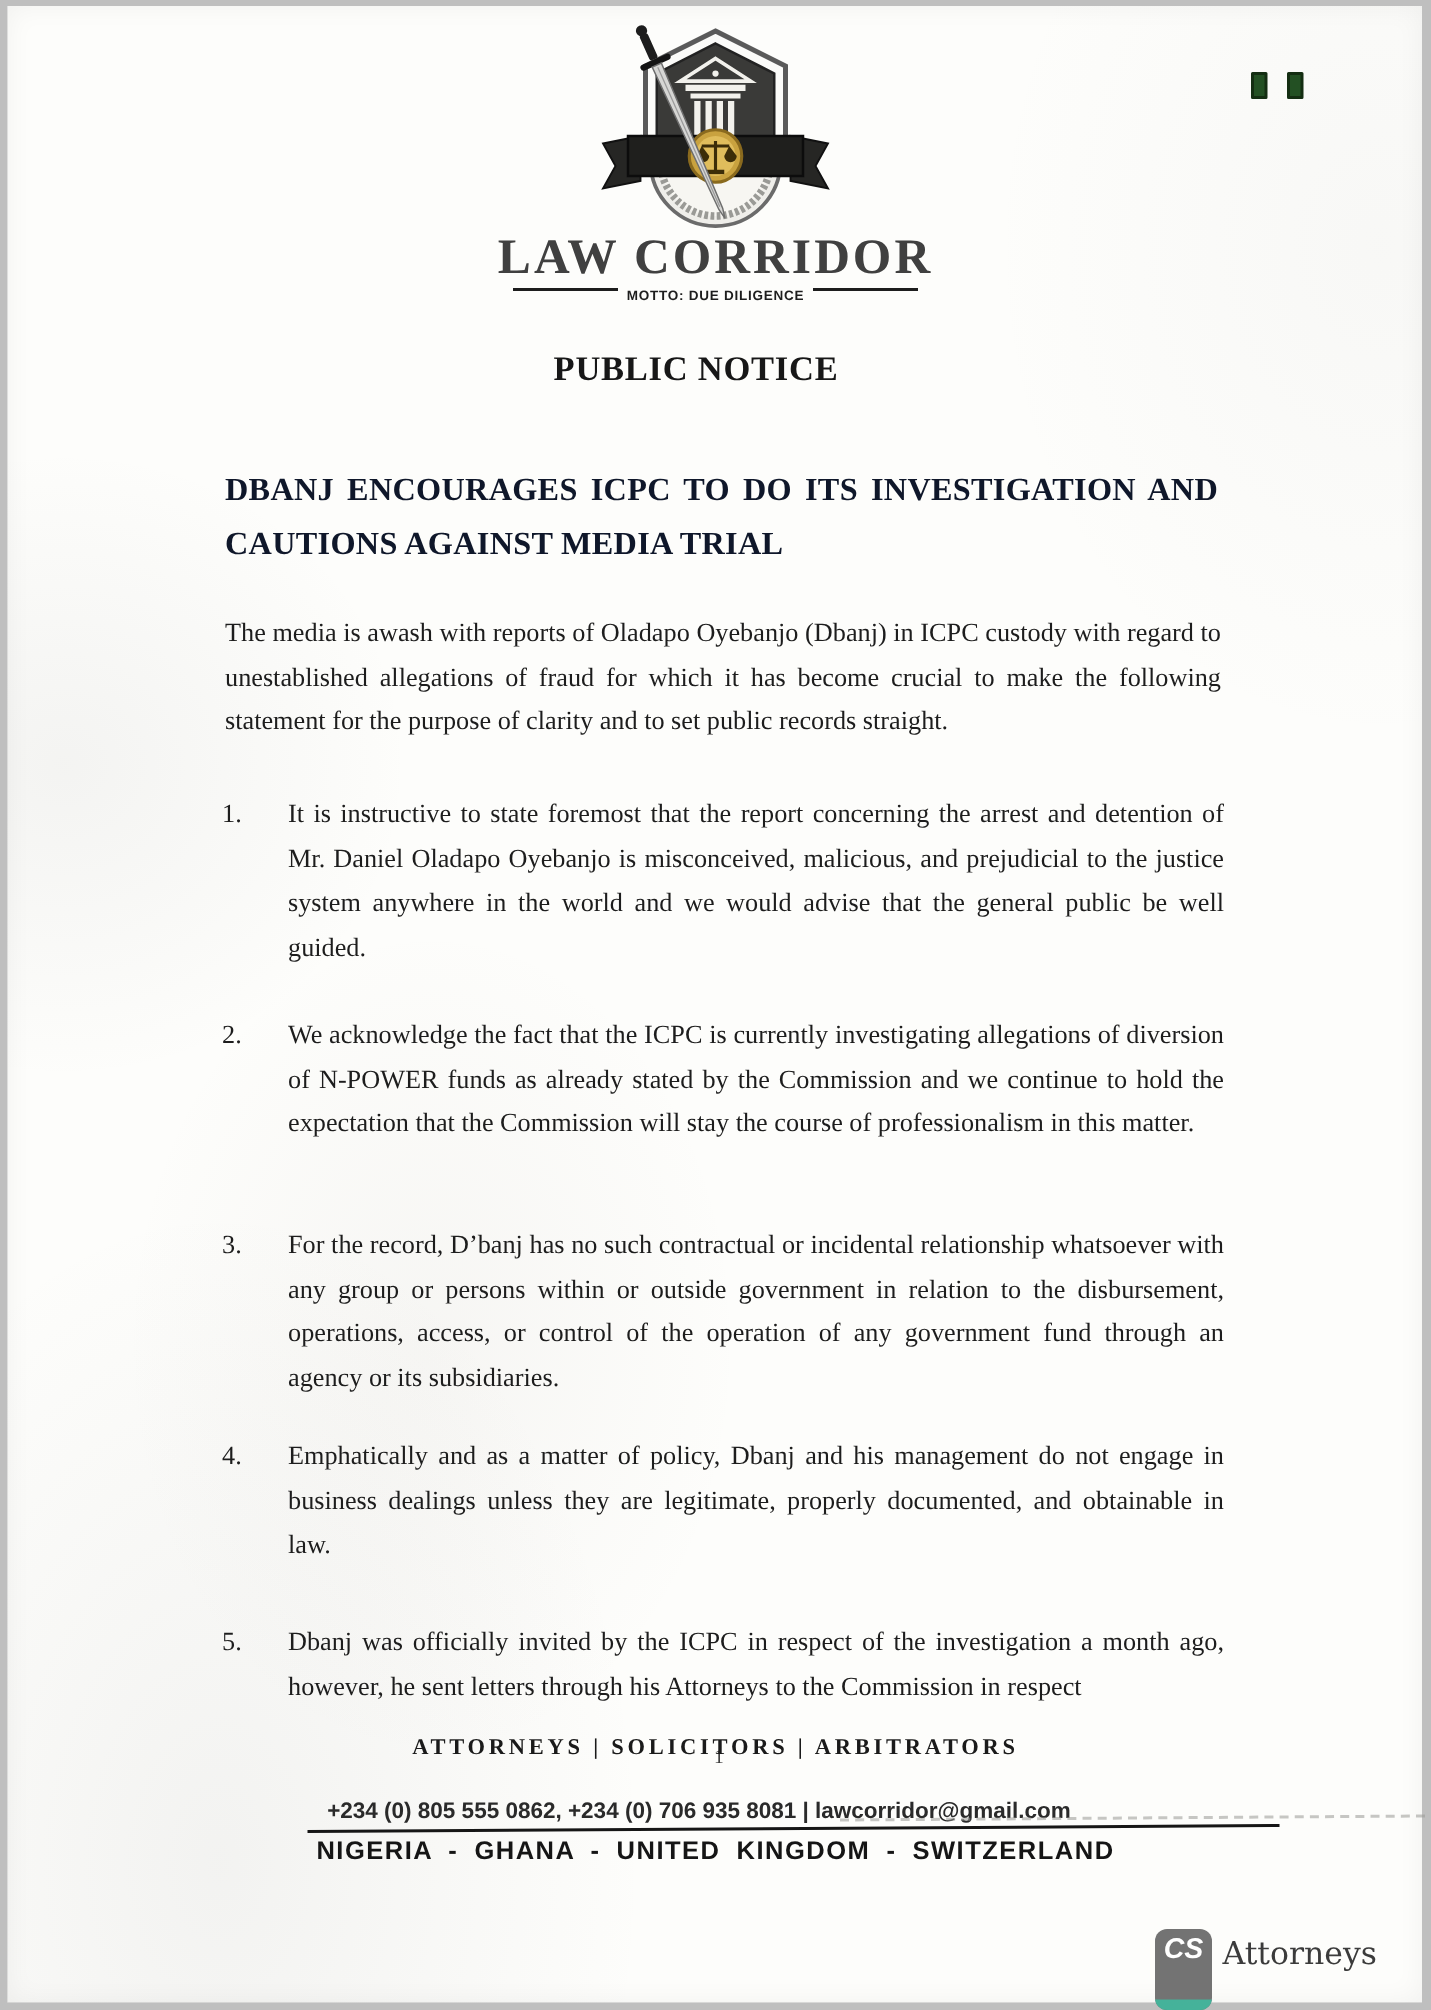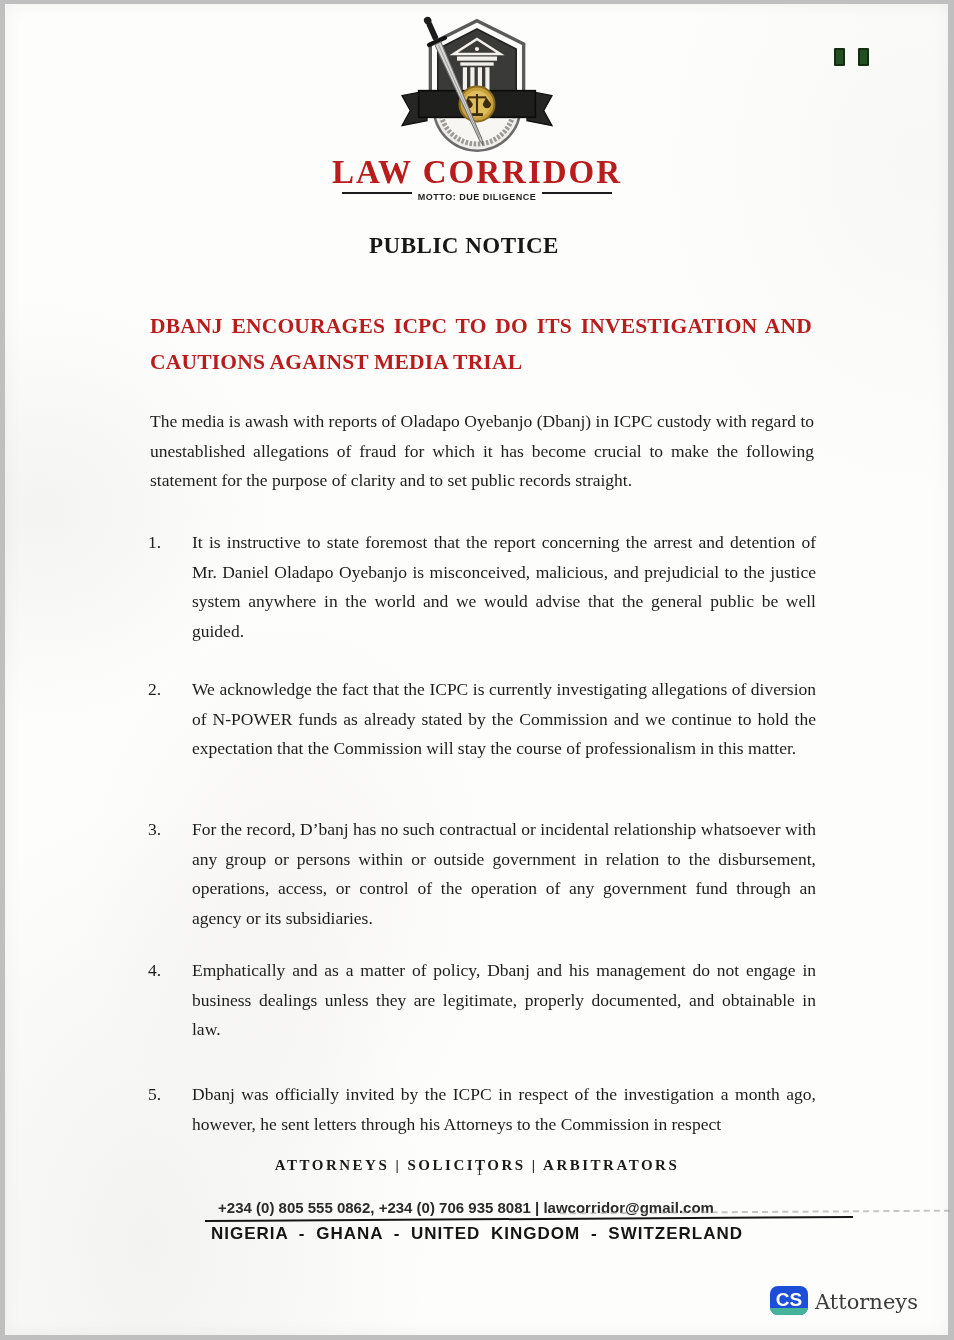--- a/index.html
+++ b/index.html
@@ -20,37 +20,37 @@
       #fdfdfb;
     box-shadow:inset 0 0 18px rgba(0,0,0,0.05);
   }
   
   .green-mark{position:absolute;width:11px;height:18px;background:#235023;border:2px solid #142e12;box-sizing:border-box;border-radius:1px;}
   
   .logo-wrap{position:absolute;left:0;top:14px;width:954px;text-align:center;}
   .logo-art{display:block;margin:0 auto;}
   .brand-name{
     font-family:"Liberation Serif", serif;
-    font-size:33px;font-weight:600;letter-spacing:2px;color:#b91c1c;
+    font-size:33px;font-weight:600;letter-spacing:2px;color:#404040;
     line-height:1;margin-top:-8px;
   }
   .motto-row{display:flex;justify-content:center;width:270px;margin:3px auto 0;}
   .motto-row .rule-seg{flex:1;border-top:2.5px solid #1d1d1d;}
   .brand-motto{
     font-family:"Liberation Sans", sans-serif;font-size:9px;font-weight:bold;
     color:#1d1d1d;letter-spacing:0.5px;padding:0 6px;white-space:nowrap;
   }
   
   .doc-title{
     position:absolute;left:0;top:233px;width:928px;text-align:center;
     font-size:23px;font-weight:bold;letter-spacing:0.5px;color:#171717;
   }
   .doc-heading{
     position:absolute;left:150px;top:308px;width:662px;
-    font-size:21.5px;font-weight:bold;color:#b91c1c;
+    font-size:21.5px;font-weight:bold;color:#0f172a;
     text-align:justify;line-height:36px;letter-spacing:0.2px;
   }
   .para{
     font-size:17.5px;color:#1d1d1d;line-height:29.5px;
     text-align:justify;text-align-last:left;
   }
   .intro{position:absolute;left:150px;top:407px;width:664px;}
   .list-item{position:absolute;left:148px;width:668px;display:flex;}
   .item-number{width:44px;flex:0 0 44px;font-size:17.5px;color:#1d1d1d;line-height:29.5px;}
   .item-text{flex:1;}
@@ -81,22 +81,22 @@
     position:absolute;left:560px;top:1211px;width:390px;border-top:2px dashed #9a9a96;opacity:0.55;
     transform:rotate(-0.4deg);
   }
   .footer-countries{
     position:absolute;left:0;top:1224px;width:954px;text-align:center;
     font-family:"Liberation Sans", sans-serif;font-size:17px;font-weight:bold;
     letter-spacing:1px;word-spacing:5px;color:#151515;
   }
   
   .cs-badge{
-    position:absolute;left:770px;top:1286px;width:38px;height:29px;
-    background:#1d4ed8;border-radius:8px;overflow:hidden;
+    position:absolute;left:770px;top:1286px;width:38px;height:54px;
+    background:#737373;border-radius:8px;overflow:hidden;font-style:italic;
   }
   .cs-badge .cs-text{
     position:absolute;left:0;top:3px;width:38px;text-align:center;
     font-family:"Liberation Sans", sans-serif;font-size:19px;font-weight:bold;color:#ffffff;
   }
   .cs-badge .cs-teal{position:absolute;left:0;bottom:0;width:38px;height:7px;background:#45b29a;}
   .cs-label{
     position:absolute;left:815px;top:1290px;
     font-family:"DejaVu Serif", serif;font-size:21px;color:#3b3b3b;
   }

